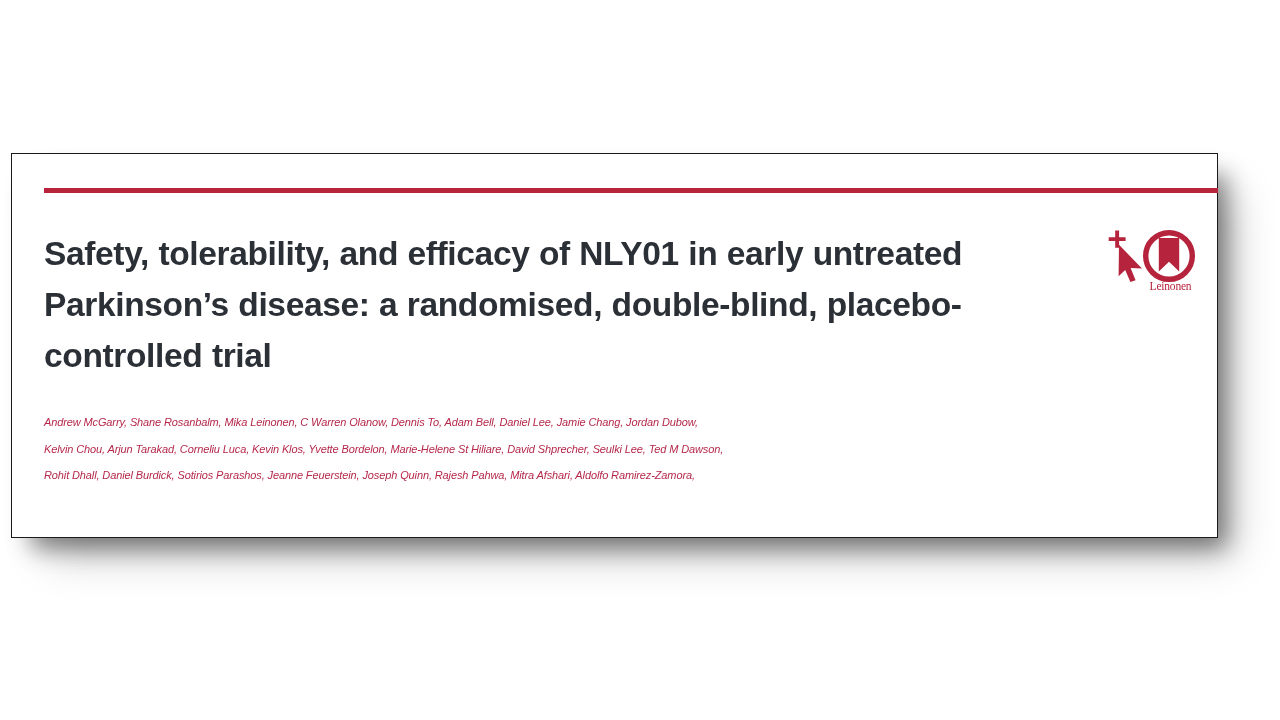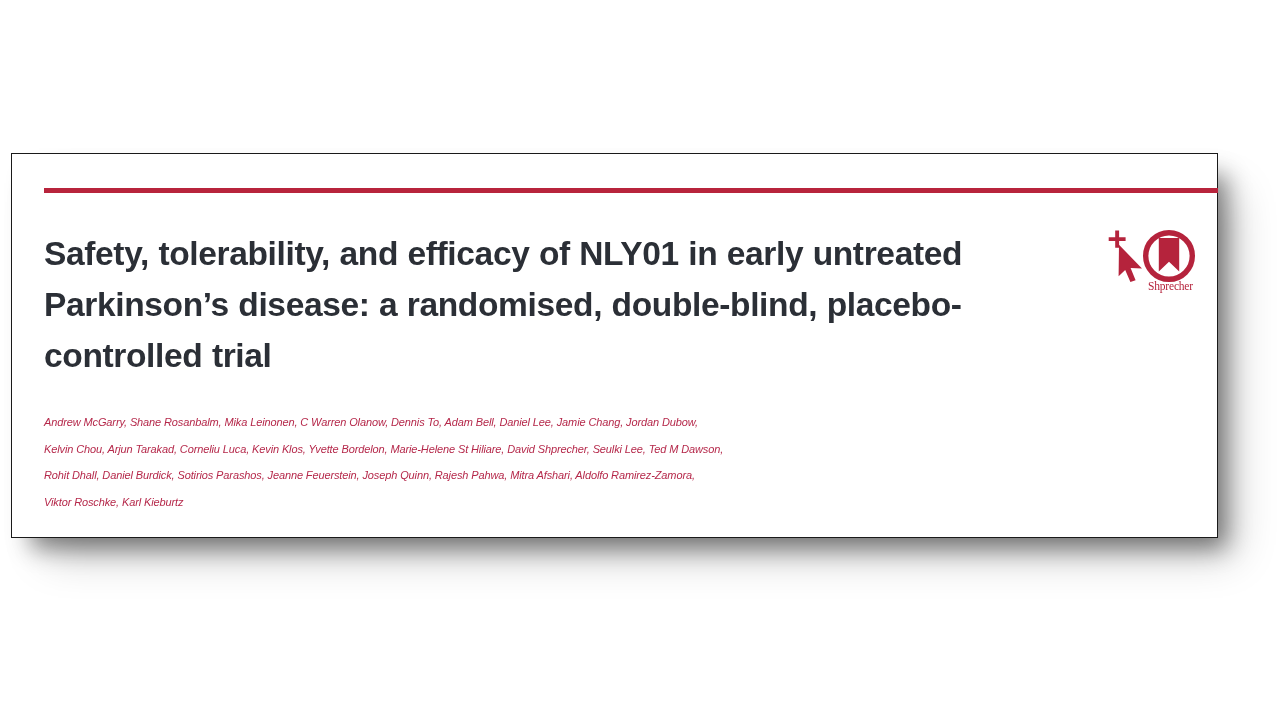--- a/index.html
+++ b/index.html
@@ -126,21 +126,20 @@
     <div class="top-rule"></div>
 
     <div class="title-block">
       <h1 class="article-title">Safety, tolerability, and efficacy of NLY01 in early untreated Parkinson’s disease: a randomised, double-blind, placebo-controlled trial</h1>
     </div>
 
     <div class="authors-block">
       <div class="author-line">Andrew McGarry, Shane Rosanbalm, Mika Leinonen, C Warren Olanow, Dennis To, Adam Bell, Daniel Lee, Jamie Chang, Jordan Dubow,</div>
       <div class="author-line">Kelvin Chou, Arjun Tarakad, Corneliu Luca, Kevin Klos, Yvette Bordelon, Marie-Helene St Hiliare, David Shprecher, Seulki Lee, Ted M Dawson,</div>
       <div class="author-line">Rohit Dhall, Daniel Burdick, Sotirios Parashos, Jeanne Feuerstein, Joseph Quinn, Rajesh Pahwa, Mitra Afshari, Aldolfo Ramirez-Zamora,</div>
-      <div class="author-line">Viktor Roschke, Karl Kieburtz</div>
     </div>
 
     <div id="crossmark-logo">
 
       <span class="cm-cursor">
         <svg viewBox="0 0 46 52" width="46" height="52" aria-hidden="true">
 
           <path d="M13.2 0.5 L17.1 0.5 L17.1 7.2 L23.6 7.2 L23.6 11.0 L17.1 11.0
                    L17.1 17.7 L13.2 17.7 L13.2 11.0 L6.7 11.0 L6.7 7.2 L13.2 7.2 Z" fill="#b5233c"></path>
 
@@ -150,17 +149,17 @@
       </span>
 
       <span class="cm-badge">
         <svg viewBox="0 0 52 52" width="52" height="52" aria-hidden="true">
           <circle cx="26" cy="26" r="23.3" fill="none" stroke="#b5233c" stroke-width="5.4"></circle>
 
           <path d="M15.8 8.0 L36.2 8.0 L36.2 41.6 L26.0 31.8 L15.8 41.6 Z" fill="#b5233c"></path>
         </svg>
       </span>
 
-      <span class="cm-word">Shprecher</span>
+      <span class="cm-word">Leinonen</span>
     </div>
 
   </div>
 </div>
 
 </body></html>

